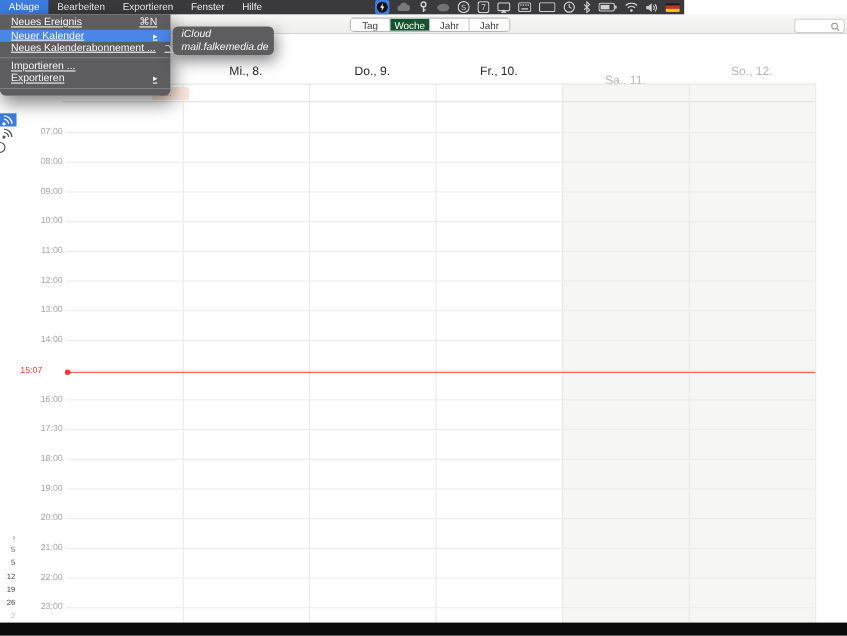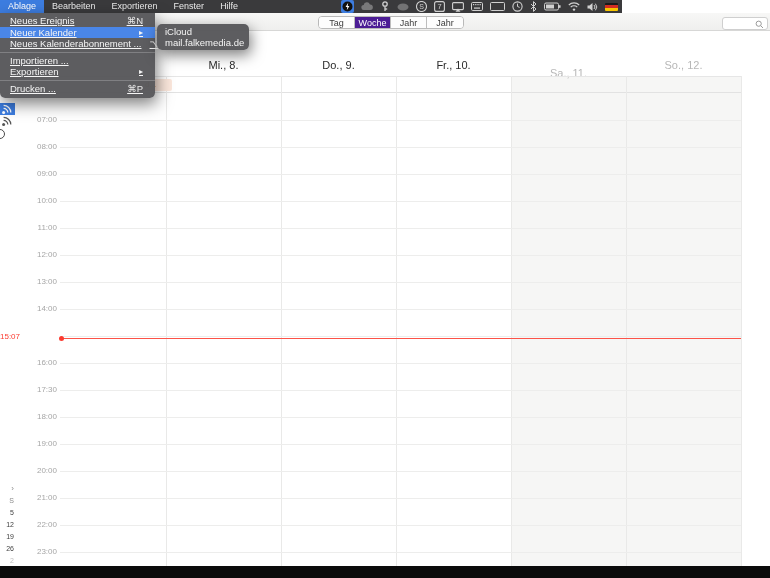--- a/index.html
+++ b/index.html
@@ -27,21 +27,21 @@
   
   .toolbar {
     position:absolute; left:0; top:13px; width:770px; height:18px;
     background:linear-gradient(#f7f7f6,#efefee); border-bottom:1px solid #d7d7d6; z-index:10;
   }
   .seg { position:absolute; left:318px; top:3px; display:flex; height:13px;
     border:1px solid #b9b9b9; border-radius:4px; overflow:hidden; background:#fff; }
   .seg-btn { width:36px; font-size:9px; color:#3c3c3c; text-align:center; line-height:12px;
     border-right:1px solid #bdbdbd; background:#fdfdfd; }
   .seg-btn:last-child { border-right:none; }
-  .seg-btn.sel { background:#4c1d95; color:#fff; }
+  .seg-btn.sel { background:#14532d; color:#fff; }
   .searchbox { position:absolute; left:722px; top:4px; width:46px; height:13px;
     background:#fff; border:1px solid #cfcfcf; border-radius:3px; }
   .searchbox svg { position:absolute; right:3px; top:2px; }
   
   .dayheader { position:absolute; top:58px; height:14px; font-size:11px; color:#2b2b2b;
     text-align:center; line-height:14px; }
   .dayheader.weekend { color:#b7b7b7; }
   
   .alldayrow { position:absolute; left:57px; top:76px; width:684px; height:17px;
     border-top:1px solid #e6e6e6; border-bottom:1px solid #e2e2e2; }
@@ -50,21 +50,21 @@
     color:#d3905e; padding-left:7px; z-index:2; }
   
   .weekend-bg { position:absolute; top:77px; height:489px; background:#f6f6f5; z-index:0; }
   .colborder { position:absolute; top:76px; height:490px; width:1px; background:#e9e9e8; z-index:1; }
   .hour-lines { position:absolute; left:60px; top:0; width:681px; z-index:1; }
   .hline { position:absolute; left:0; width:681px; height:1px; background:#ededec; }
   .time-gutter { position:absolute; left:0px; top:106px; width:57px; z-index:2; }
   .time-label { height:27px; line-height:27px; text-align:right; font-size:8px; color:#a6a6a6; }
   .now-line { position:absolute; left:60px; top:338px; width:681px; height:1px; background:#fc5348; z-index:3; }
   .now-dot { position:absolute; left:59px; top:336px; width:5px; height:5px; border-radius:50%; background:#fb3b30; z-index:3; }
-  .now-label { position:absolute; left:0; top:332px; width:57px; text-align:left;
+  .now-label { position:absolute; left:0; top:332px; width:57px; text-align:center;
     font-size:8px; color:#fb3b30; z-index:3; }
   
   .side-row { position:absolute; left:0; width:15px; height:12px; z-index:2; }
   .side-row.sel { background:#3d7de0; }
   .side-row svg { display:block; margin:1px 0 0 1px; }
   .side-circle { position:absolute; left:-5px; top:129px; width:10px; height:10px;
     border:1.4px solid #4a4a4a; border-radius:50%; z-index:2; }
   .minical { position:absolute; left:0; top:483px; width:14px; z-index:2; font-size:7px; }
   .minical .chev { color:#8e8e8e; text-align:right; height:12px; line-height:12px; font-size:8px; }
   .mc-cell { height:12px; line-height:12px; text-align:right; color:#3f3f3f; }
@@ -83,21 +83,21 @@
     display:flex; justify-content:space-between; white-space:nowrap;text-decoration:underline; }
   .dd-item.hl { background:#4a86e8; }
   .dd-sc { color:#e9e9e9; margin-left:8px; }
   .dd-arrow { font-size:8px; line-height:11.5px; }
   .dd-sep { height:1px; background:rgba(255,255,255,.22); margin:2px 0; }
   .submenu {
     position:absolute; left:157px; top:24px; width:92px; z-index:51;
     background:rgba(86,86,90,0.96); color:#f5f5f5; font-size:9.5px;
     border-radius:5px; box-shadow:2px 5px 14px rgba(0,0,0,.5); padding:2px 0;
   }
-  .sm-item { height:11px; line-height:11px; padding:0 8px; white-space:nowrap; }
+  .sm-item { height:11px; line-height:11px; padding:0 8px; white-space:nowrap;font-style:italic; }
 </style>
 </head>
 <body>
 
 <div class="screen">
 
   <div class="weekend-bg" style="left:511px; width:115px;"></div>
   <div class="weekend-bg" style="left:626px; width:115px;"></div>
 
   <div class="colborder" style="left:166px;"></div>
@@ -323,24 +323,20 @@
     </div>
     <div class="dd-sep"></div>
     <div class="dd-item">
       <span>Importieren ...</span>
     </div>
     <div class="dd-item">
       <span>Exportieren</span>
       <span class="dd-arrow">▸</span>
     </div>
     <div class="dd-sep"></div>
-    <div class="dd-item">
-      <span>Drucken ...</span>
-      <span class="dd-sc">⌘P</span>
-    </div>
   </div>
 
   <div class="submenu">
     <div class="sm-item">iCloud</div>
     <div class="sm-item">mail.falkemedia.de</div>
   </div>
 
   <div class="dockstrip"></div>
 </div>
 

